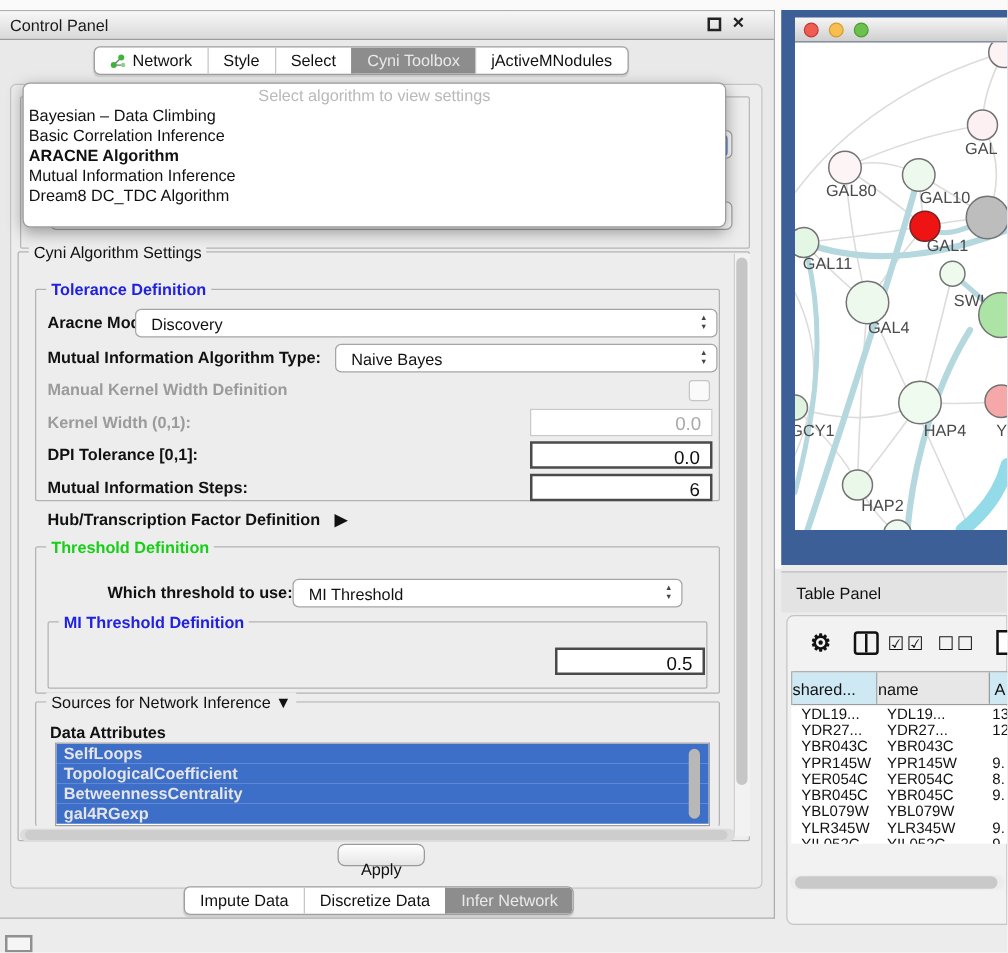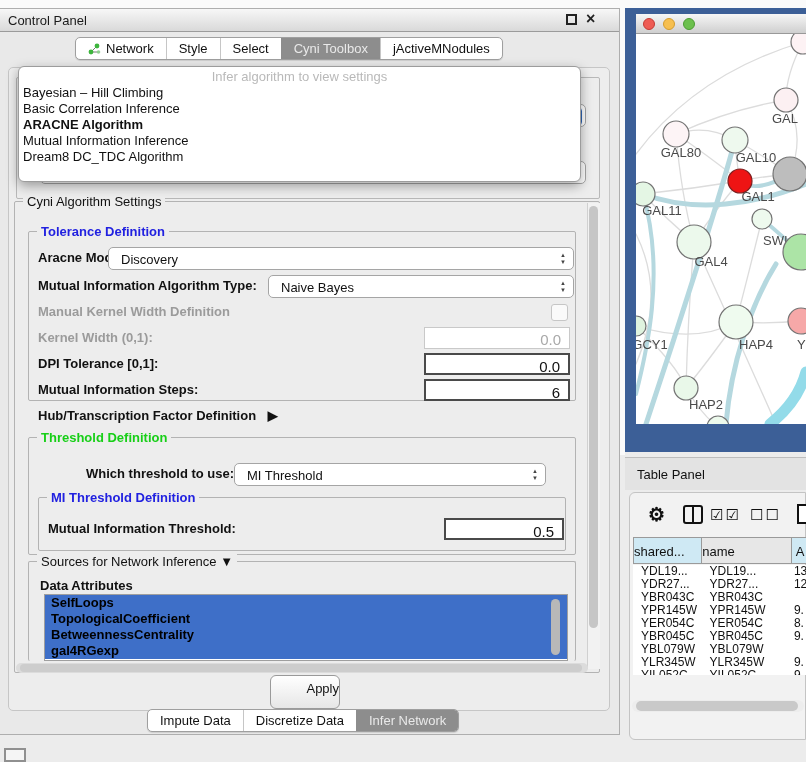--- a/index.html
+++ b/index.html
@@ -53,27 +53,27 @@
 
   .field{position:absolute;background:#fff;font-size:15px;text-align:right;box-sizing:border-box;
       height:22px;padding:3px 8px 0 0}
   .field.en{border:2px solid #4a4a4a}
   .field.di{border:1px solid #c9c9c9;color:#a9a9a9}
   .checkbox{position:absolute;width:15px;height:15px;border:1px solid #c6c6c6;border-radius:3px;background:#fafafa}
 
   
   #attrlist{position:absolute;left:44px;top:585px;width:524px;height:67px;background:#fff;
       border:1px solid #9f9f9f;overflow:hidden;box-sizing:border-box}
-  .aitem{height:16px;line-height:16px;color:#000000;background:#3e6fc8;padding-left:6px;font-size:13px;white-space:nowrap}
+  .aitem{height:16px;line-height:16px;color:#e5e5e5;background:#3e6fc8;padding-left:6px;font-size:13px;white-space:nowrap}
 
   .sbar-track{position:absolute;background:#e3e3e3;border-radius:6px}
   .sbar-thumb{position:absolute;background:#c6c6c6;border-radius:6px}
 
   .button{position:absolute;background:linear-gradient(#ffffff,#e6e6e6);border:1px solid #9a9a9a;
-      border-radius:6px;font-size:13px;text-align:right;box-sizing:border-box;height:34px;padding-top:5px}
+      border-radius:6px;font-size:13px;text-align:center;box-sizing:border-box;height:18px;padding-top:12px}
 
   
   #net{position:absolute;left:625px;top:8px;width:181px;height:444px;background:#3c5f97}
   #net-titlebar{position:absolute;left:11px;top:6px;width:170px;height:20px;
       background:linear-gradient(#f6f6f6,#cfcfcf);border-bottom:1px solid #999;box-sizing:border-box}
   .tl{position:absolute;top:4px;width:12px;height:12px;border-radius:50%;box-sizing:border-box}
   #net-canvas{position:absolute;left:11px;top:26px;width:170px;height:390px;background:#fff;overflow:hidden}
   .nlabel{font-size:13px;fill:#4a4a4a;font-family:"Liberation Sans",sans-serif}
 
   
@@ -137,24 +137,24 @@
 
     <div id="card"></div>
 
     <div class="behind-group" style="left:16px;top:68px;width:582px;height:120px"></div>
     <div class="combo focus-spin" style="left:40px;top:95px;width:546px"></div>
     <div class="combo" style="left:40px;top:152px;width:546px">
       <span class="ghost-text">gal-filtered sif default node</span>
     </div>
 
     <div id="popup">
-      <div class="pplaceholder">Infer algorithm to view settings</div>
+      <div class="pplaceholder">Select algorithm to view settings</div>
       <div>
 
-      <div class="pitem">Bayesian – Hill Climbing</div>
+      <div class="pitem">Bayesian – Data Climbing</div>
           <div class="pitem">Basic Correlation Inference</div>
           <div class="pitem bold">ARACNE Algorithm</div>
           <div class="pitem">Mutual Information Inference</div>
           <div class="pitem">Dream8 DC_TDC Algorithm</div>
         </div>
     </div>
 
     <div class="group" style="left:14px;top:192px;width:586px;height:472px">
       <span class="gtitle">Cyni Algorithm Settings</span>
     </div>
@@ -193,21 +193,20 @@
       <span class="gtitle t-green">Threshold Definition</span>
     </div>
     <div class="lbl" style="left:86px;top:457px">Which threshold to use:</div>
     <div class="combo" style="left:234px;top:454px;width:312px">
       <span>MI Threshold</span>
       <span class="spin">▲<br>▼</span>
     </div>
     <div class="group" style="left:38px;top:488px;width:528px;height:54px">
       <span class="gtitle t-blue">MI Threshold Definition</span>
     </div>
-    <div class="lbl" style="left:48px;top:512px">Mutual Information Threshold:</div>
     <div class="field en" style="left:444px;top:509px;width:120px">0.5</div>
 
     <div class="group" style="left:28px;top:552px;width:548px;height:100px;border-bottom:none">
       <span class="gtitle" style="font-weight:normal"><span>Sources for Network Inference</span> <span>▼</span></span>
     </div>
     <div class="lbl" style="left:40px;top:569px">Data Attributes</div>
     <div id="attrlist">
 
     <div class="aitem bold">SelfLoops</div>
         <div class="aitem bold">TopologicalCoefficient</div>

